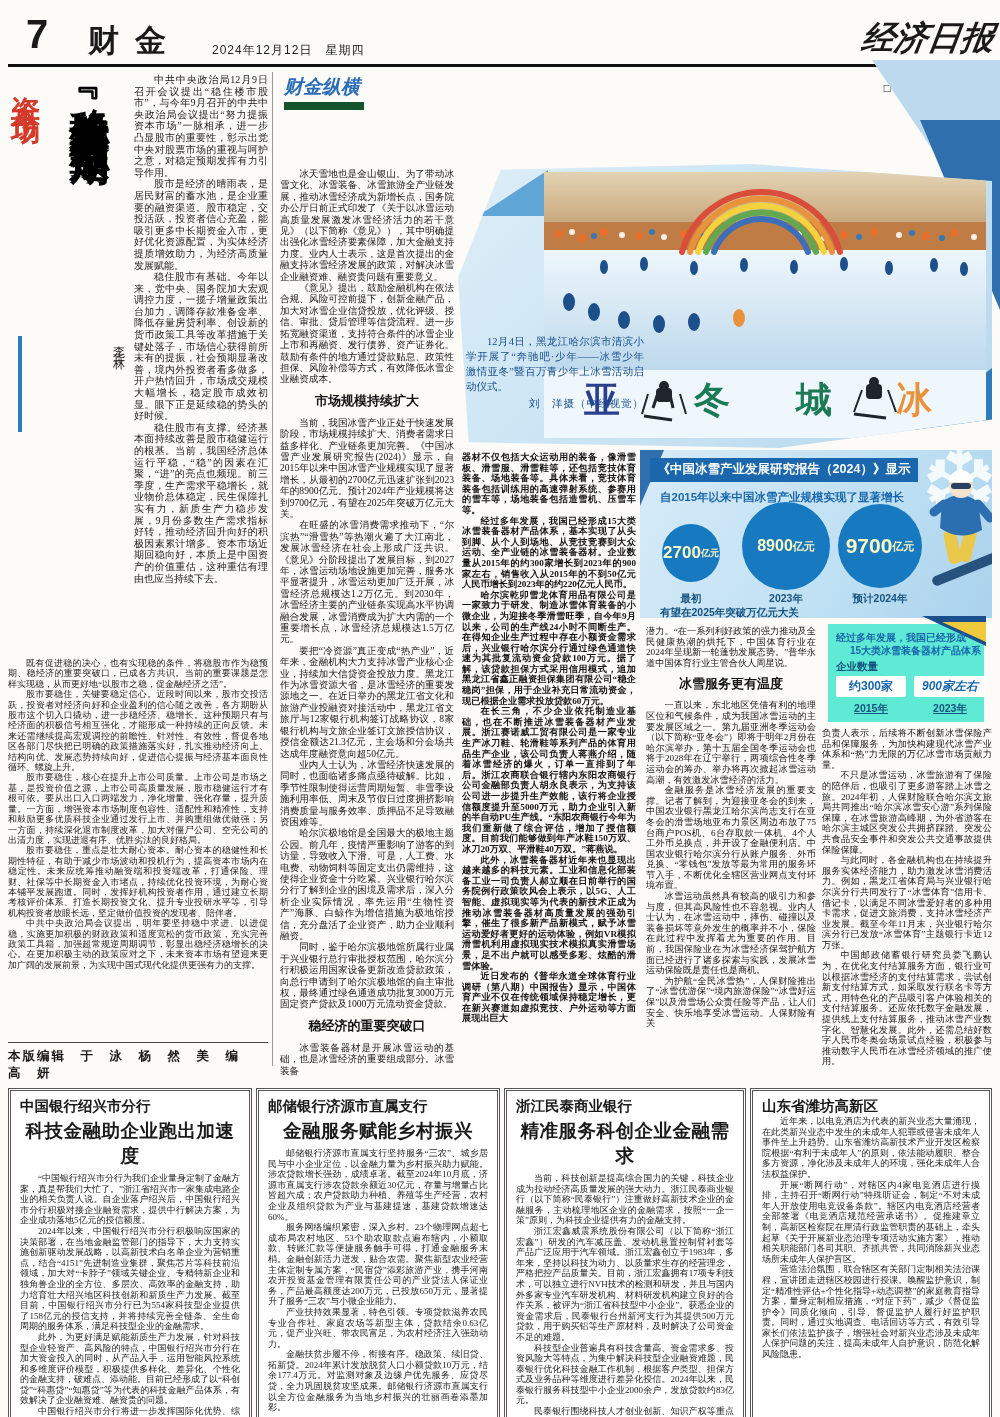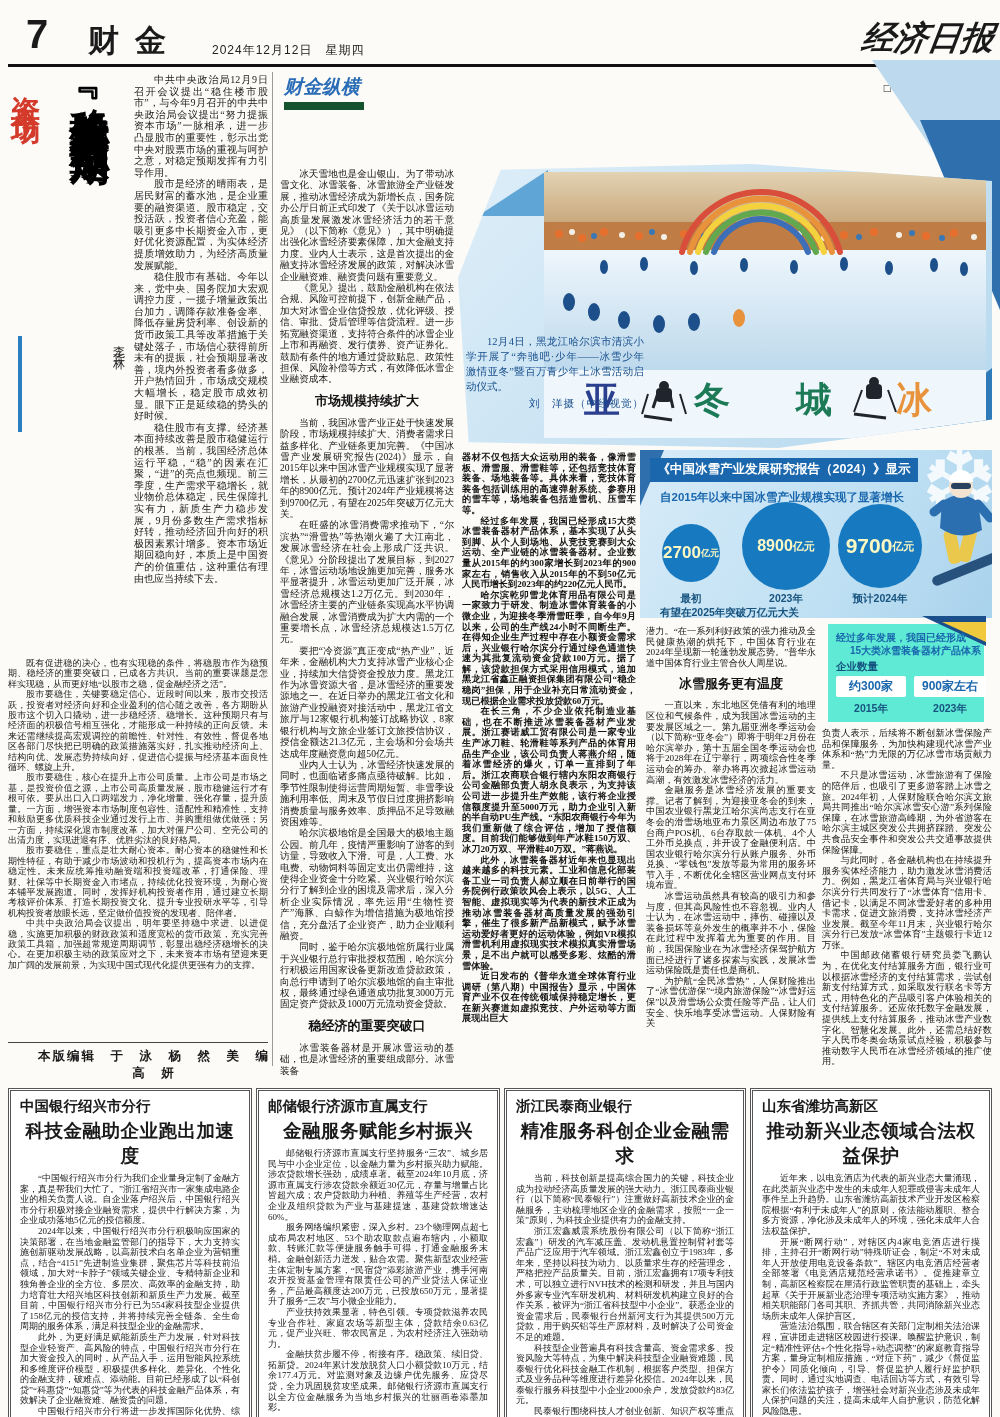--- a/index.html
+++ b/index.html
@@ -19,21 +19,21 @@
   .bigvhead{left:42px;top:74px;height:588px;width:96px;writing-mode:vertical-rl;text-orientation:upright;
             font:900 40px "Liberation Sans",sans-serif;letter-spacing:3px;line-height:96px;color:#000;}
   .vauthor{left:110px;top:336px;height:80px;writing-mode:vertical-rl;text-orientation:upright;
            font:12px "Liberation Serif",serif;letter-spacing:6px;color:#222;}
   .narrowcol{left:134px;top:74px;width:134px;height:582px;overflow:hidden;
              font:10px/11.6px "Liberation Serif",serif;text-align:justify;}
   .narrowcol p,.widecol p{margin:0;text-indent:2em;}
   .widecol{left:8px;top:658px;width:260px;height:382px;overflow:hidden;
            font:9px/10.4px "Liberation Serif",serif;text-align:justify;}
   .edrule{left:8px;top:1042px;width:260px;height:1px;background:#444;}
-  .editors{left:24px;top:1048px;width:260px;text-align:center;font:700 12.5px "Liberation Serif",serif;letter-spacing:2px;}
+  .editors{left:8px;top:1048px;width:260px;text-align:left;font:700 12.5px "Liberation Serif",serif;letter-spacing:2px;}
   .vdivider{left:272px;top:72px;width:1px;height:994px;background:#9a9a9a;}
   
   .collabel{left:284px;top:74px;font:italic 900 19px "Liberation Serif",serif;color:#2a6db6;
             border-bottom:8px solid #14532d;padding:0 4px 2px 0;}
   .byline{left:700px;top:80px;width:290px;text-align:right;font:12px "Liberation Serif",serif;color:#222;}
   .mainhead{left:290px;top:96px;width:690px;text-align:center;
             font:900 42px "Liberation Serif",serif;letter-spacing:12px;color:#050505;}
   .deco-tr{left:872px;top:60px;width:128px;height:250px;pointer-events:none;}
   .deco-tr .t1{position:absolute;left:0;top:0;width:128px;height:190px;background:#bcd9ee;
                clip-path:polygon(100% 0,100% 100%,0 0);}
@@ -70,22 +70,22 @@
   .info1 .note{position:absolute;left:20px;top:156px;font:700 10.5px "Liberation Sans",sans-serif;color:#17537f;}
   
   .info2{left:828px;top:624px;width:156px;height:98px;background:#5eead4;overflow:visible;}
   .info2 .rib1{position:absolute;right:-2px;top:-8px;width:64px;height:30px;background:#1a4f8c;clip-path:polygon(100% 0,100% 100%,0 0);}
   .info2 .rib2{position:absolute;right:-2px;top:-2px;width:44px;height:20px;background:#f0c93c;clip-path:polygon(100% 0,100% 100%,0 0);}
   .info2 .l1{position:absolute;left:8px;top:7px;font:700 10px "Liberation Sans",sans-serif;color:#1a67ad;}
   .info2 .l2{position:absolute;left:8px;top:20px;font:700 10px "Liberation Sans",sans-serif;color:#1a67ad;margin-left:14px;}
   .info2 .l3{position:absolute;left:8px;top:36px;font:900 10.5px "Liberation Sans",sans-serif;color:#14537f;}
   .pill{position:absolute;top:52px;height:21px;background:#fff;color:#1a67ad;display:flex;align-items:center;justify-content:center;
         font:900 12px "Liberation Sans",sans-serif;border-radius:2px;}
-  .p1{left:8px;width:70px;} .p2{left:86px;width:72px;}
-  .pyear{position:absolute;top:78px;font:700 10.5px "Liberation Sans",sans-serif;color:#17537f;text-align:center;}
+  .p1{left:8px;width:70px;} .p2{left:86px;width:72px;font-style:italic;}
+  .pyear{position:absolute;top:78px;font:700 10.5px "Liberation Sans",sans-serif;color:#17537f;text-align:center;text-decoration:underline;}
   .py1{left:8px;width:70px;} .py2{left:86px;width:72px;}
   
   .newscol{overflow:hidden;text-align:justify;font:9.2px/10.6px "Liberation Serif",serif;color:#141414;}
   .newscol p{margin:0;text-indent:2em;}
   .newscol p.cont{text-indent:0;}
   .colA{left:280px;top:168px;width:174px;height:910px;font:9.6px/11.4px "Liberation Serif",serif;}
   .colB{left:462px;top:452px;width:174px;height:626px;font-weight:bold;}
   .colC{left:646px;top:626px;width:170px;height:452px;}
   .colD{left:822px;top:728px;width:170px;height:350px;}
   .subhead{text-indent:0 !important;text-align:center;font:900 13px "Liberation Sans",sans-serif;margin:7px 0 !important;}
@@ -343,21 +343,20 @@
     <div class="adbody">
       <p>当前，科技创新是提高综合国力的关键，科技企业成为拉动经济高质量发展的强大动力。浙江民泰商业银行（以下简称“民泰银行”）注重做好高新技术企业的金融服务，主动梳理地区企业的金融需求，按照“一企一策”原则，为科技企业提供有力的金融支持。</p>
       <p>浙江宏鑫威震系统股份有限公司（以下简称“浙江宏鑫”）研发的汽车减压盖、发动机悬置控制臂衬套等产品广泛应用于汽车领域。浙江宏鑫创立于1983年，多年来，坚持以科技为动力、以质量求生存的经营理念，严格把控产品质量关。目前，浙江宏鑫拥有17项专利技术，可以独立进行NVH技术的检测和研发，并且与国内外多家专业汽车研发机构、材料研发机构建立良好的合作关系，被评为“浙江省科技型中小企业”。获悉企业的资金需求后，民泰银行台州新河支行为其提供500万元贷款，用于购买铝等生产原材料，及时解决了公司资金不足的难题。</p>
       <p>科技型企业普遍具有科技含量高、资金需求多、投资风险大等特点，为集中解决科技型企业融资难题，民泰银行优化科技金融工作机制，根据客户类型、担保方式及业务品种等维度进行差异化授信。2024年以来，民泰银行服务科技型中小企业2000余户，发放贷款约83亿元。</p>
       <p>民泰银行围绕科技人才创业创新、知识产权等重点领域进行产品创新，推出“科创贷”、注册商标权质押、专利权质押等特色产品，精准服务科创企业金融需求，持续做好科技金融大文章，以金融助力地方经济高质量发展。</p>
     </div>
 
   </div>
   <div class="abs adbox ad4">
     <p class="adorg">山东省潍坊高新区</p>
-    <p class="adtitle">推动新兴业态领域合法权益保护</p>
     <div class="adbody">
       <p>近年来，以电竞酒店为代表的新兴业态大量涌现，在此类新兴业态中发生的未成年人犯罪或侵害未成年人事件呈上升趋势。山东省潍坊高新技术产业开发区检察院根据“有利于未成年人”的原则，依法能动履职、整合多方资源，净化涉及未成年人的环境，强化未成年人合法权益保护。</p>
       <p>开展“断网行动”，对辖区内4家电竞酒店进行摸排，主持召开“断网行动”特殊听证会，制定“不对未成年人开放使用电竞设备条款”。辖区内电竞酒店经营者全部签署《电竞酒店规范经营承诺书》。促推建章立制，高新区检察院在厘清行政监管职责的基础上，牵头起草《关于开展新业态治理专项活动实施方案》，推动相关职能部门各司其职、齐抓共管，共同消除新兴业态场所未成年人保护盲区。</p>
       <p>营造法治氛围，联合辖区有关部门定制相关法治课程，宣讲团走进辖区校园进行授课。唤醒监护意识，制定“精准性评估+个性化指导+动态调整”的家庭教育指导方案，量身定制相应措施，“对症下药”，减少《督促监护令》同质化倾向，引导、督促监护人履行好监护职责。同时，通过实地调查、电话回访等方式，有效引导家长们依法监护孩子，增强社会对新兴业态涉及未成年人保护问题的关注，提高未成年人自护意识，防范化解风险隐患。</p>
     </div>
 
   </div>
 
 </div>
 

